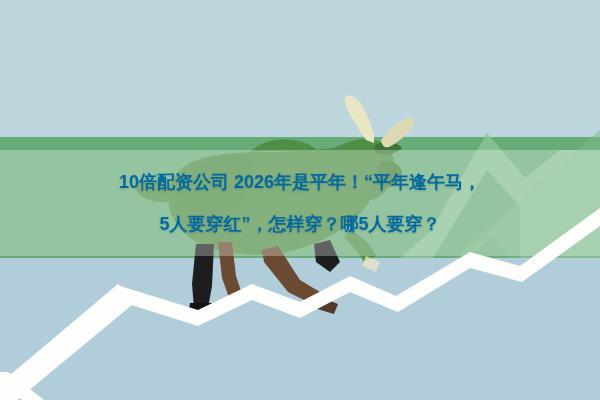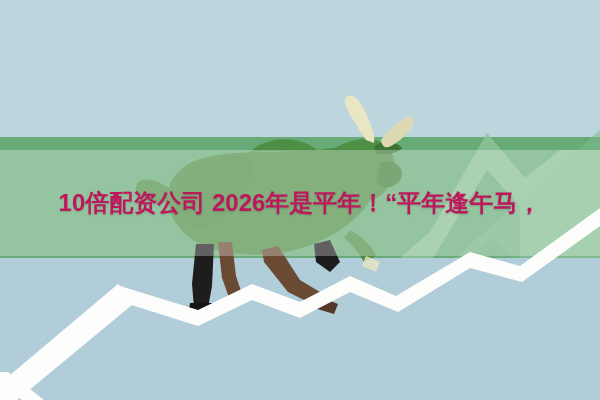--- a/index.html
+++ b/index.html
@@ -44,22 +44,22 @@
     width: 600px;
     height: 106px;
     background: rgba(255,255,255,0.30);
     display: flex;
     flex-direction: column;
     align-items: center;
     justify-content: center;
     box-sizing: border-box;
   }
   .caption-line {
-    color: #be185d;
-    font-size: 24px;
+    color: #0369a1;
+    font-size: 18px;
     font-weight: bold;
     line-height: 42px;
     letter-spacing: 0px;
     white-space: nowrap;
     text-align: center;
     text-shadow: 0 1px 2px rgba(60,90,70,0.28);
   }
 </style>
 </head>
 <body>
@@ -169,15 +169,16 @@
                L 300 318
                L 252 300
                L 198 326
                L 122 302
                L 6 406 Z" fill="#fdfdfb"></path>
     </g>
   </svg>
 
   <div class="caption-band">
     <div class="caption-line">10倍配资公司 2026年是平年！“平年逢午马，</div>
+    <div class="caption-line">5人要穿红”，怎样穿？哪5人要穿？</div>
   </div>
 
 </div>
 
 </body></html>

